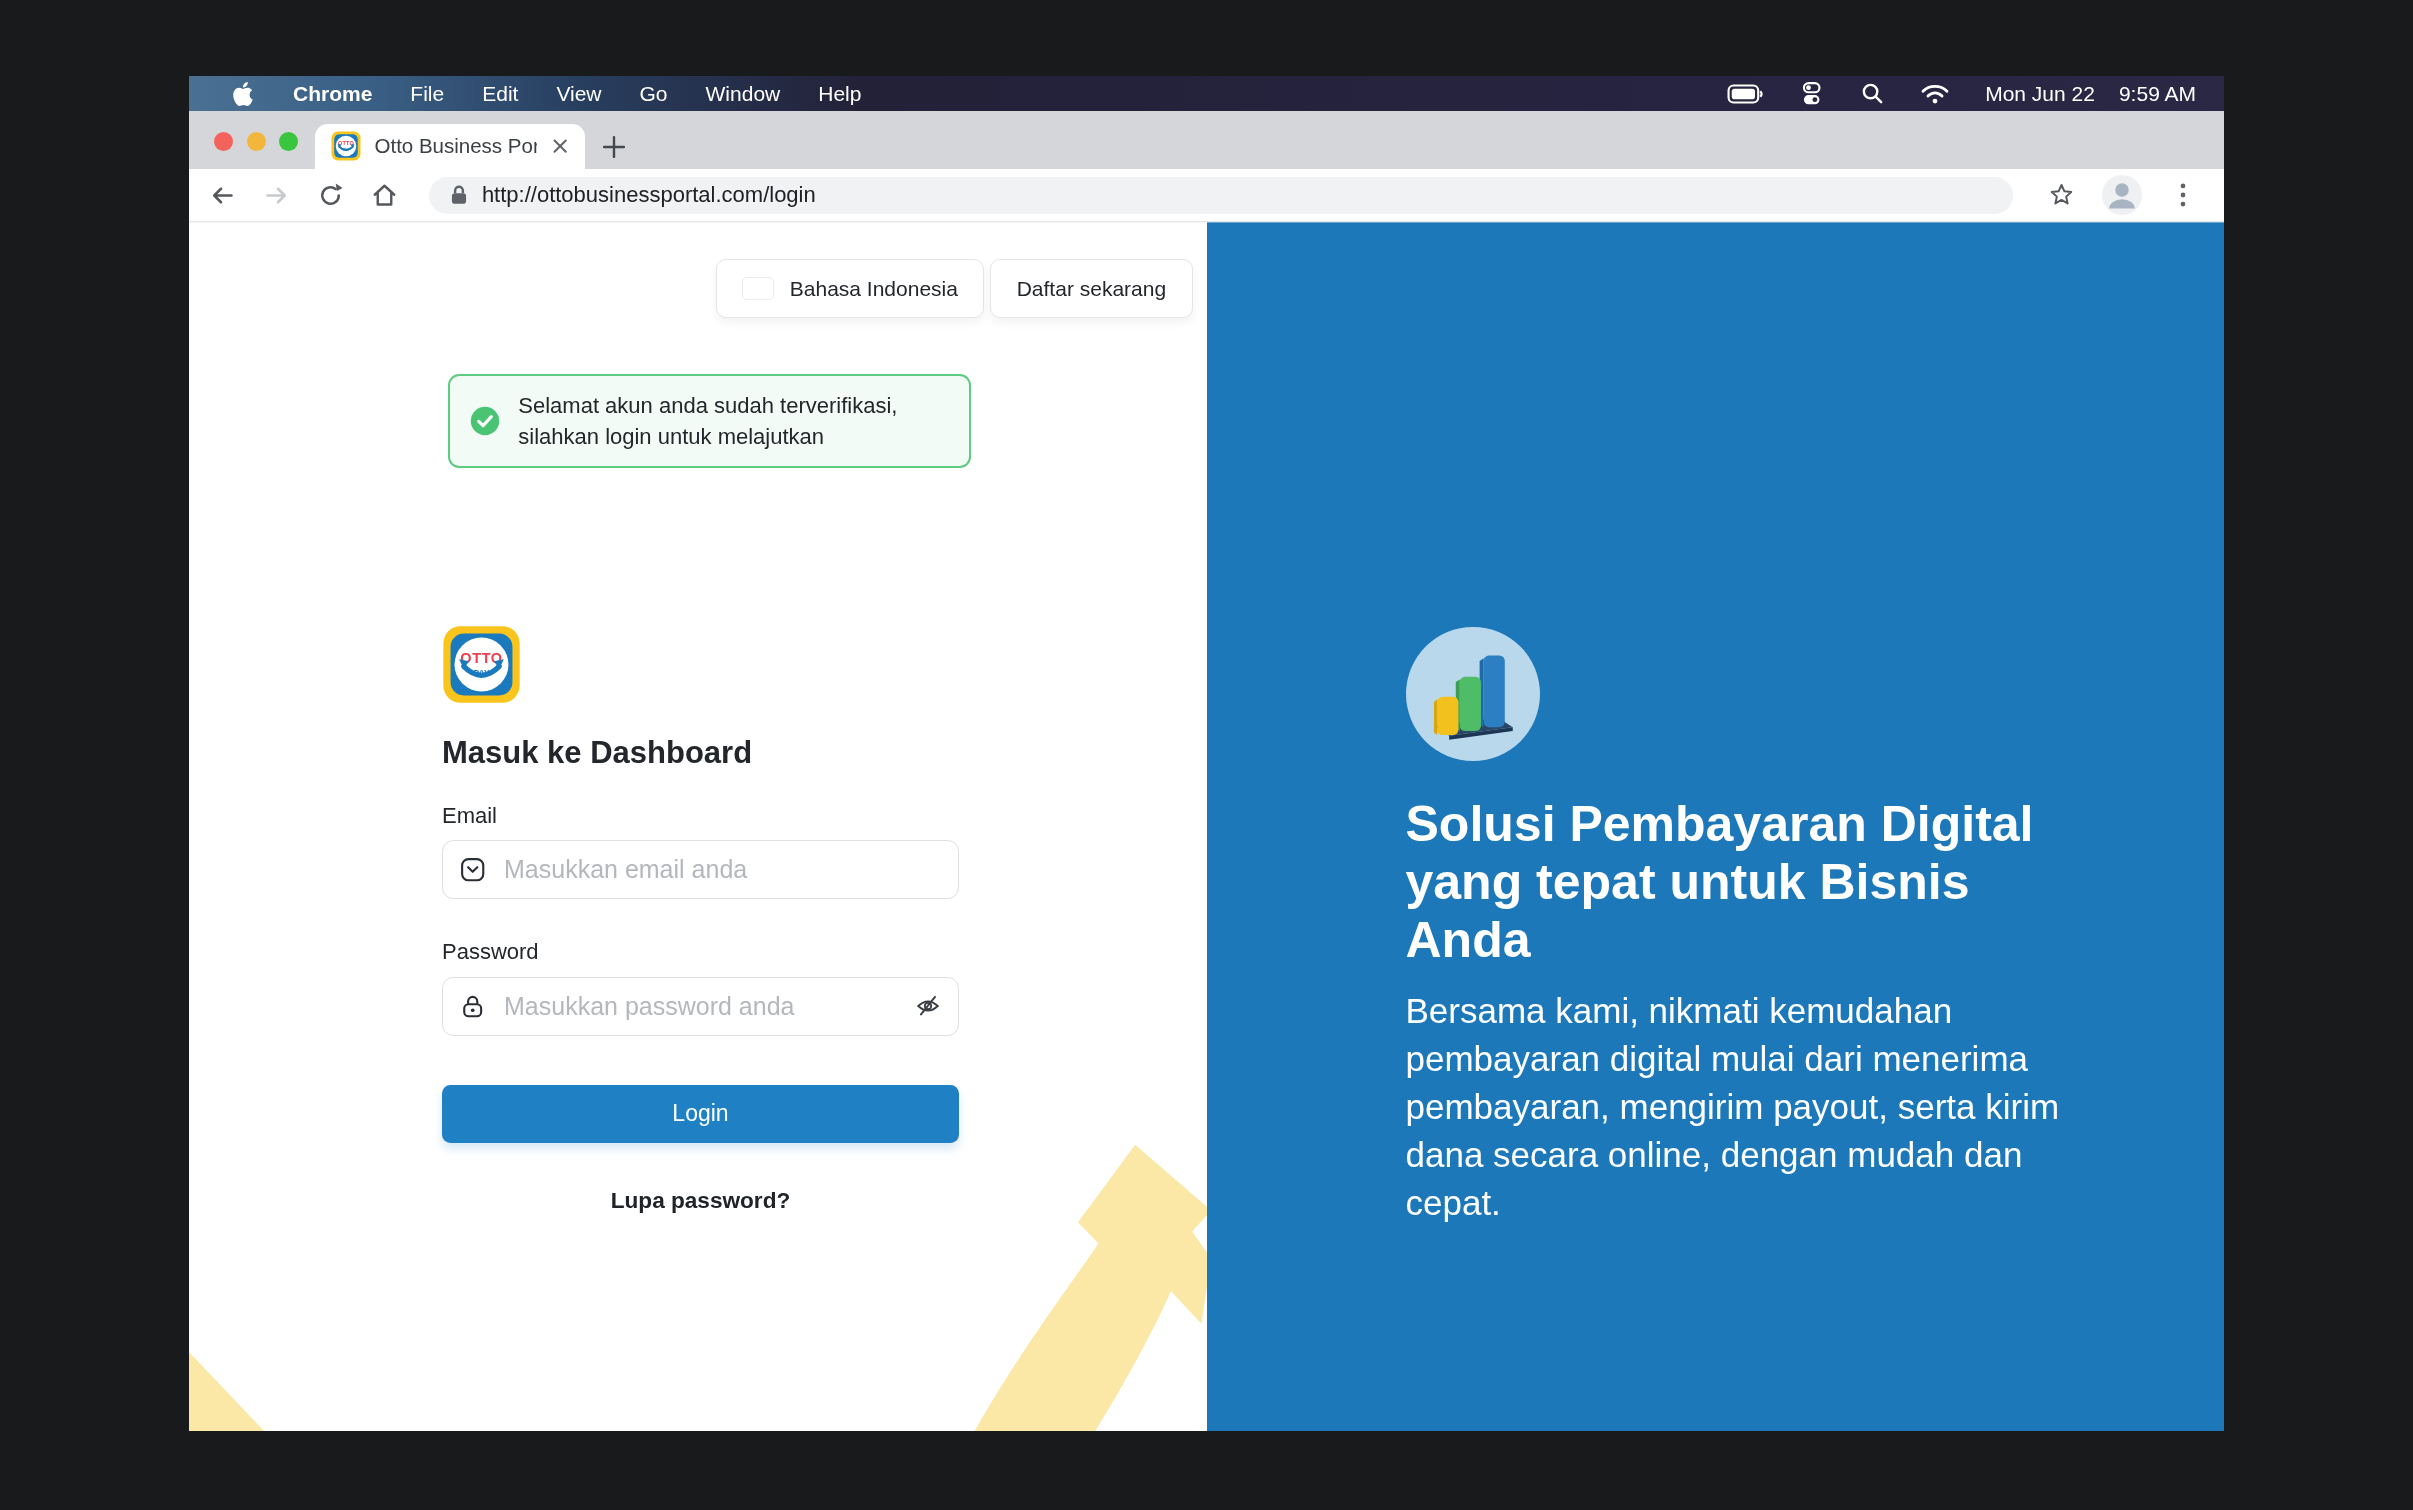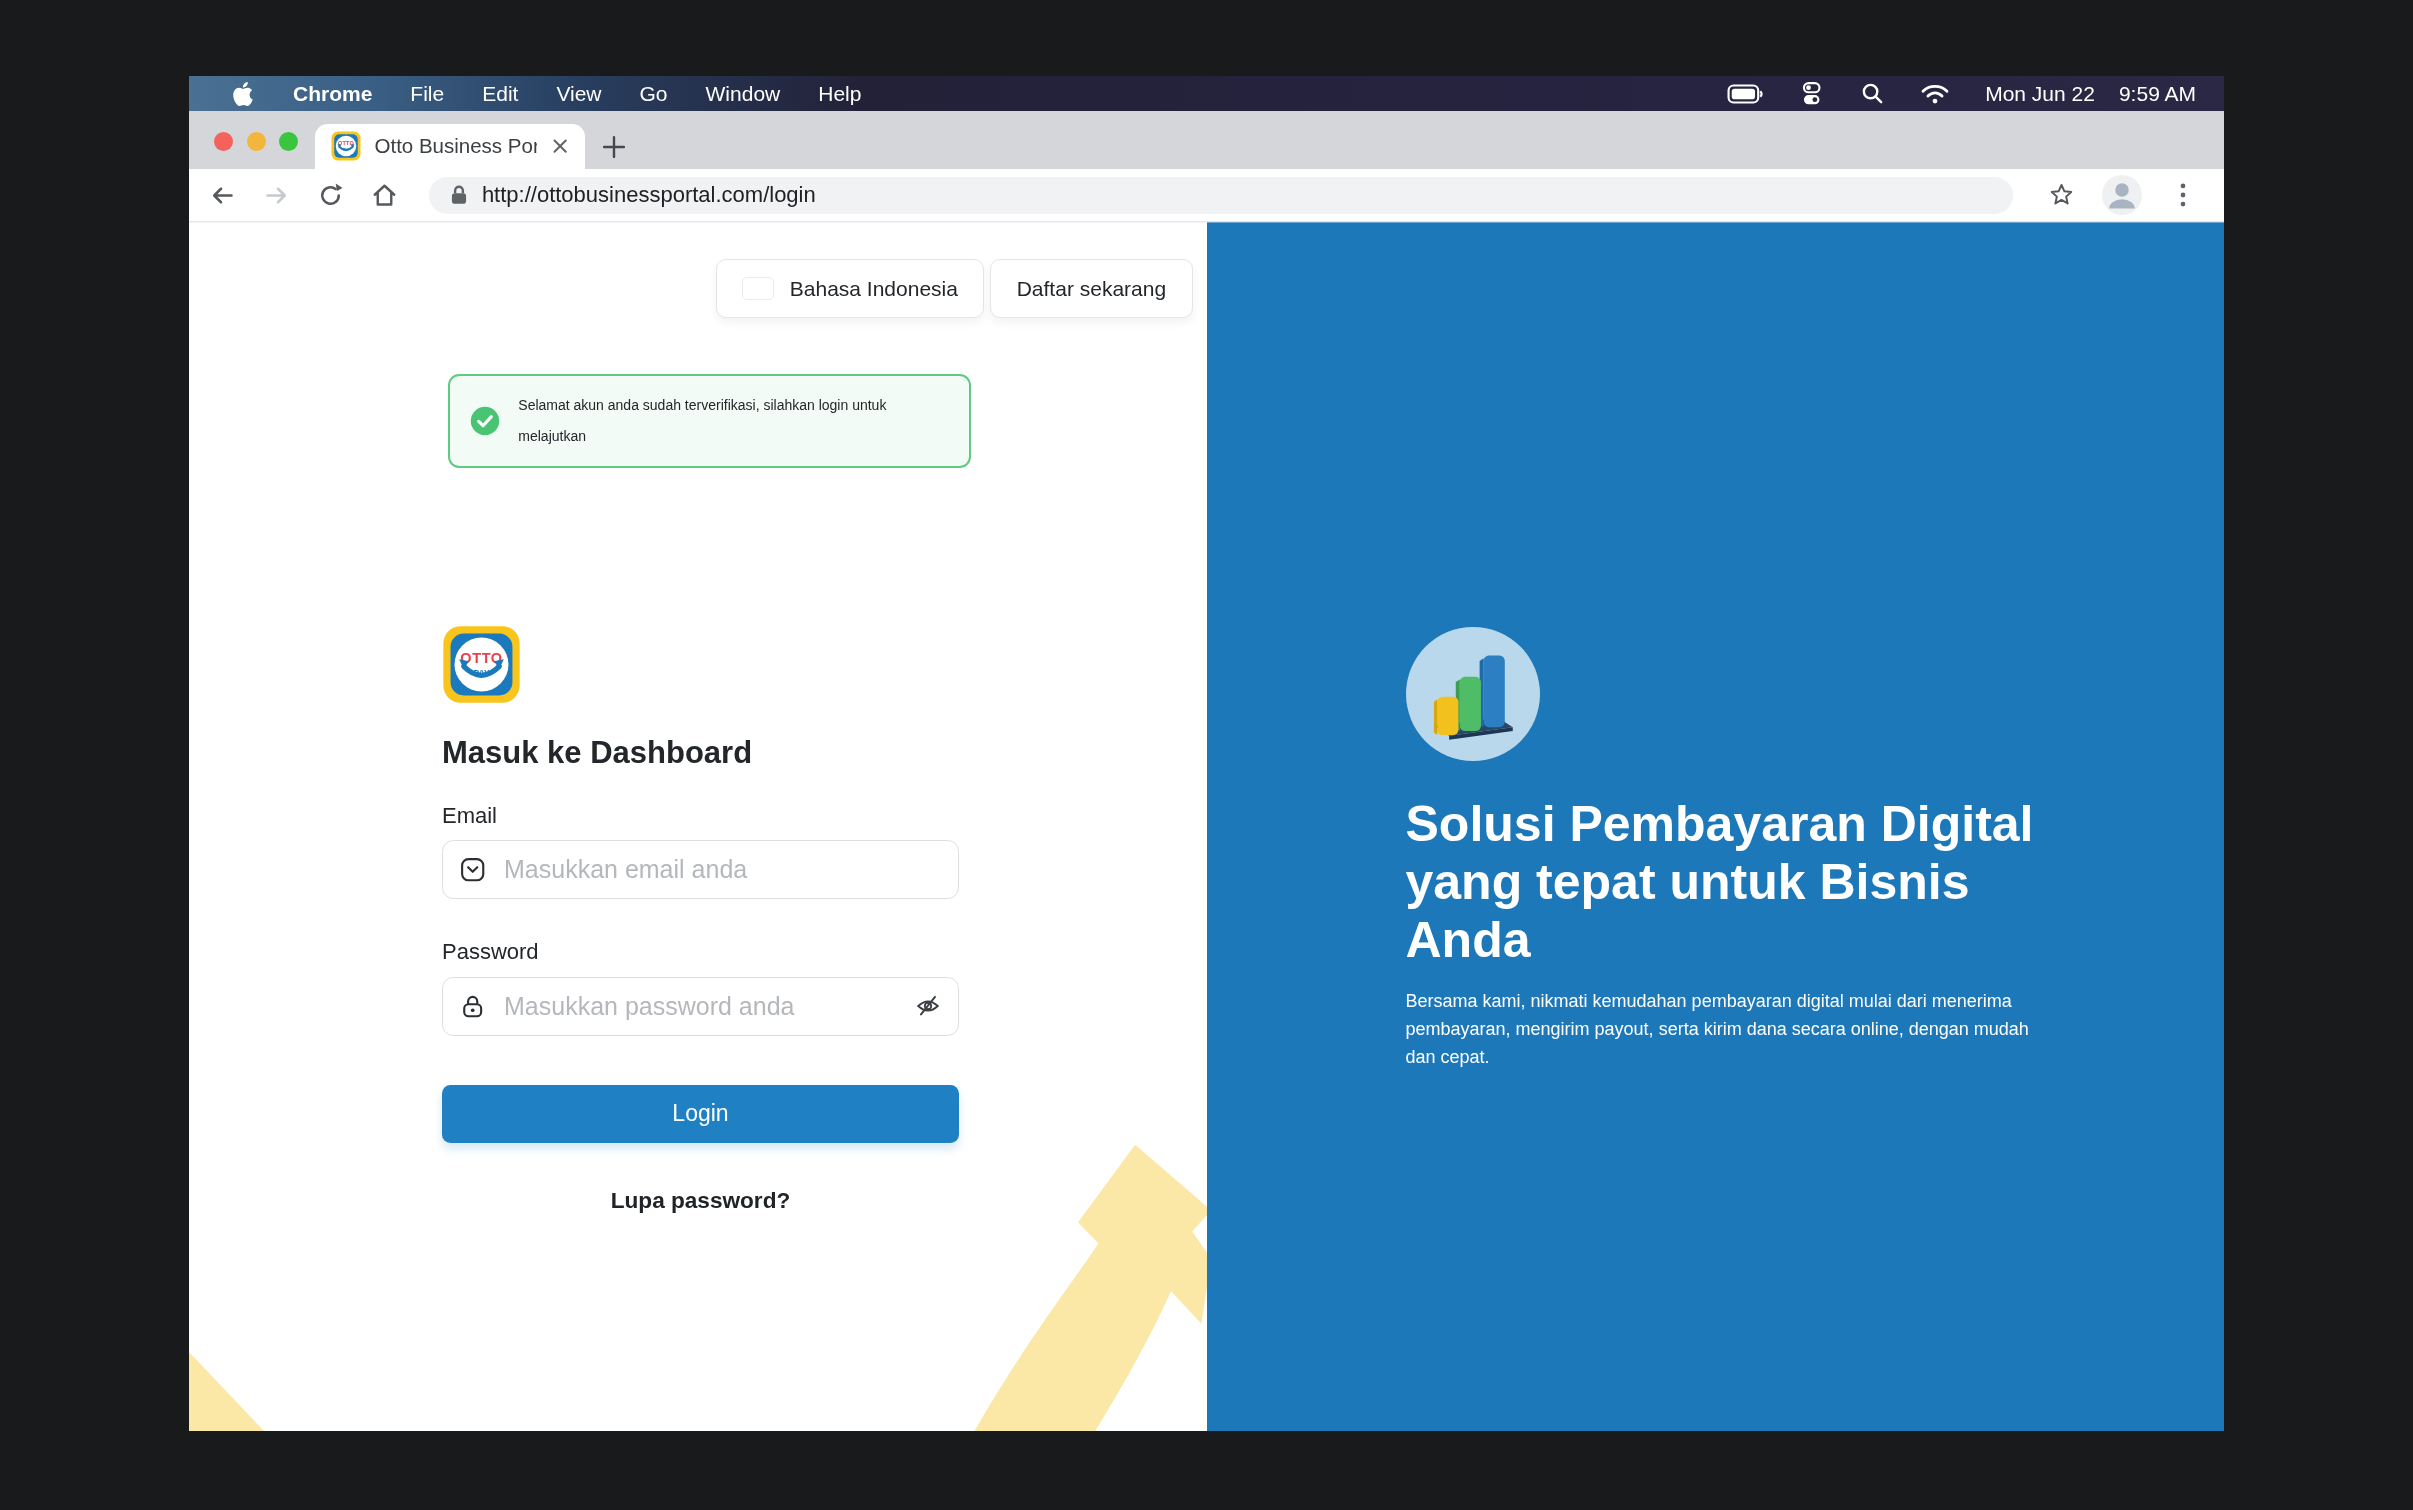--- a/index.html
+++ b/index.html
@@ -49,21 +49,21 @@
   .top-actions { position:absolute; top:38px; right:14px; display:flex; gap:6px;justify-content:flex-end; }
   .pill-btn { height:59px; background:#fff; border:1.4px solid #e4e5e7; border-radius:10px;
               display:flex; align-items:center; gap:15.5px; padding:0 25.4px; font-size:21px;
               color:#23272b; box-shadow:0 4.2px 10px rgba(0,0,0,0.05); cursor:pointer; white-space:nowrap; }
   .flag { width:32px; height:23px; border-radius:5px; overflow:hidden; border:0.7px solid #ececec; }
   .flag .top{ height:50%; background:#e01e31; } .flag .bot{ height:50%; background:#f4f4f5; }
 
   .alert { position:absolute; left:259px; top:153px; width:523px; min-height:84px;
            border:2.1px solid #5ecb81; border-radius:11.3px; background:#f2fbf5;
            display:flex; align-items:center; gap:18.3px; padding:14px 20px; }
-  .alert-text { font-size:14px; line-height:31px; color:#23272b; width:438px; }
+  .alert-text { font-size:22px; line-height:31px; color:#23272b; width:438px; }
 
   .login-form { position:absolute; left:253px; top:404px; width:517px; }
   .logo-big { width:79px; height:79px; display:block; margin-bottom:31px; }
   .form-title { font-size:31px; font-weight:700; color:#23272b; margin-bottom:32px; }
   .field-label { font-size:22px; color:#23272b; font-weight:500; margin-bottom:11.3px; }
   .input-wrap { position:relative; margin-bottom:40px; }
   .input-wrap.last { margin-bottom:49px; }
   .text-input { width:517px; height:59px; border:1.4px solid #dcdfe1; border-radius:11.3px;
                 padding:0 64px 0 61px; font-size:25px; color:#23272b; outline:none; background:#fff;
                 font-family:"Liberation Sans", sans-serif; }
@@ -78,21 +78,21 @@
             text-decoration:none; }
 
   .arrow-art { position:absolute; right:0; bottom:0; width:296px; height:299px; }
   .corner-tri { position:absolute; left:0; bottom:0; width:75px; height:79px; background:#fbe7a6;
                 clip-path:polygon(0 0, 100% 100%, 0 100%); }
 
   .hero { position:absolute; left:199px; top:406px; width:663px; color:#fff; }
   .hero-badge { width:134px; height:134px; border-radius:50%; background:#b9d8ec;
                 display:flex; align-items:center; justify-content:center; margin-bottom:34px; }
   .hero-title { font-size:50px; font-weight:700; line-height:58px; margin-bottom:18.3px; width:656px; }
-  .hero-body { font-size:18px; line-height:28px; width:656px; }
+  .hero-body { font-size:35px; line-height:48px; width:656px; }
 
   svg { display:block; }
 </style>
 </head>
 <body>
 
 <svg width="0" height="0" style="position:absolute" aria-hidden="true">
   <defs>
     <symbol id="otto-logo" viewBox="0 0 120 120">
       <rect x="2" y="2" width="116" height="116" rx="26" fill="#f9c51d"></rect>

